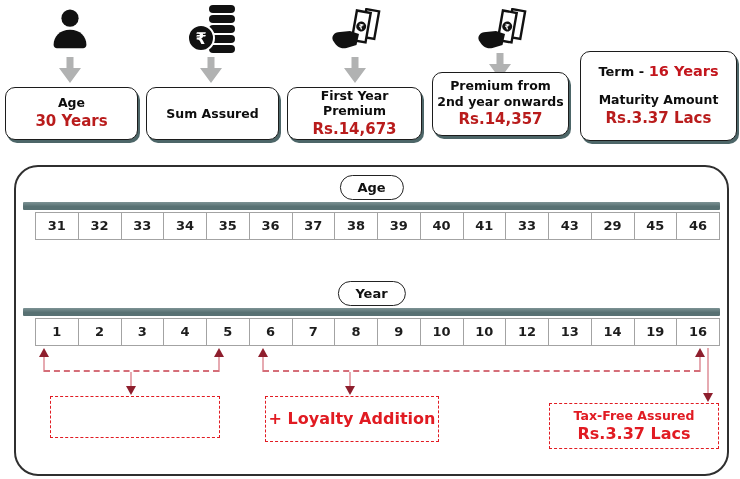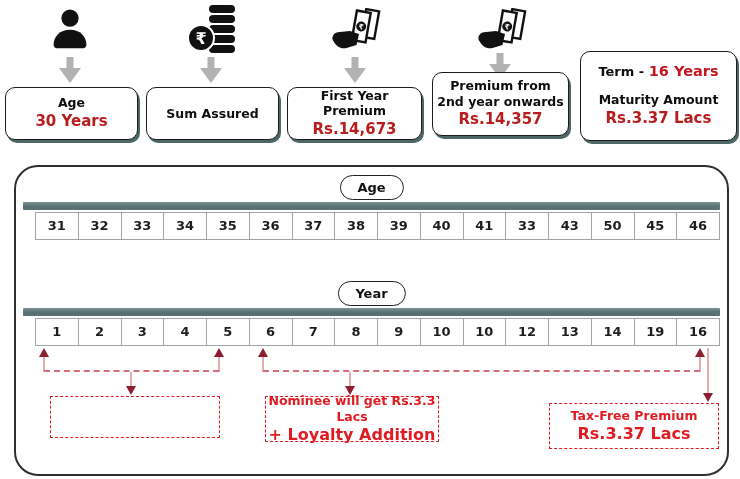--- a/index.html
+++ b/index.html
@@ -159,21 +159,21 @@
         <div class="cell">34</div>
         <div class="cell">35</div>
         <div class="cell">36</div>
         <div class="cell">37</div>
         <div class="cell">38</div>
         <div class="cell">39</div>
         <div class="cell">40</div>
         <div class="cell">41</div>
         <div class="cell">33</div>
         <div class="cell">43</div>
-        <div class="cell">50</div>
+        <div class="cell">29</div>
         <div class="cell">45</div>
         <div class="cell">46</div>
       </div>
 
     <div class="pill" style="top:114px">Year</div>
     <div class="axis-bar" style="top:141px"></div>
     <div class="num-row" style="top:151px">
         <div class="cell">1</div>
         <div class="cell">2</div>
         <div class="cell">3</div>
@@ -221,22 +221,21 @@
         <div class="head-down"></div>
     </div>
     <div class="arr" style="left:686px;top:181px">
       <div class="stem" style="height:45px"></div>
         <div class="head-down"></div>
     </div>
 
     <div class="note-box" style="left:34px;top:229px;width:168px;height:40px">
     </div>
     <div class="note-box small2" style="left:249px;top:229px;width:172px;height:44px">
-      <div class="l1">Nominee will get Rs.3.3 Lacs</div>
       <div class="l2">+ Loyalty Addition</div>
     </div>
     <div class="note-box" style="left:533px;top:236px;width:168px;height:44px">
-      <div class="l1">Tax-Free Premium</div>
+      <div class="l1">Tax-Free Assured</div>
       <div class="l2">Rs.3.37 Lacs</div>
     </div>
 
   </div>
 </div>
 
 </body></html>

